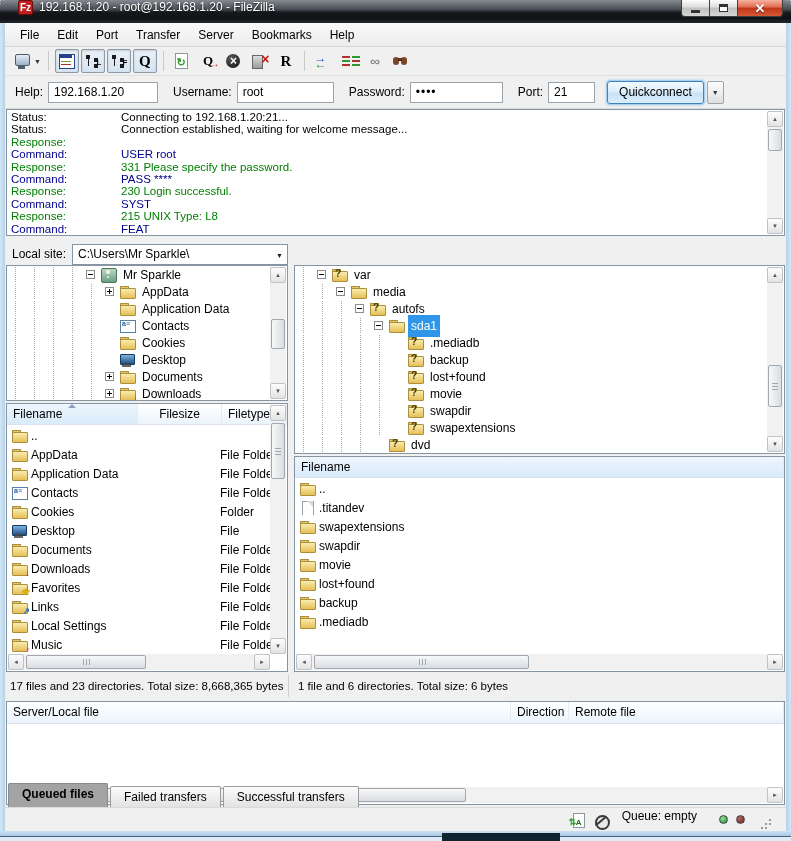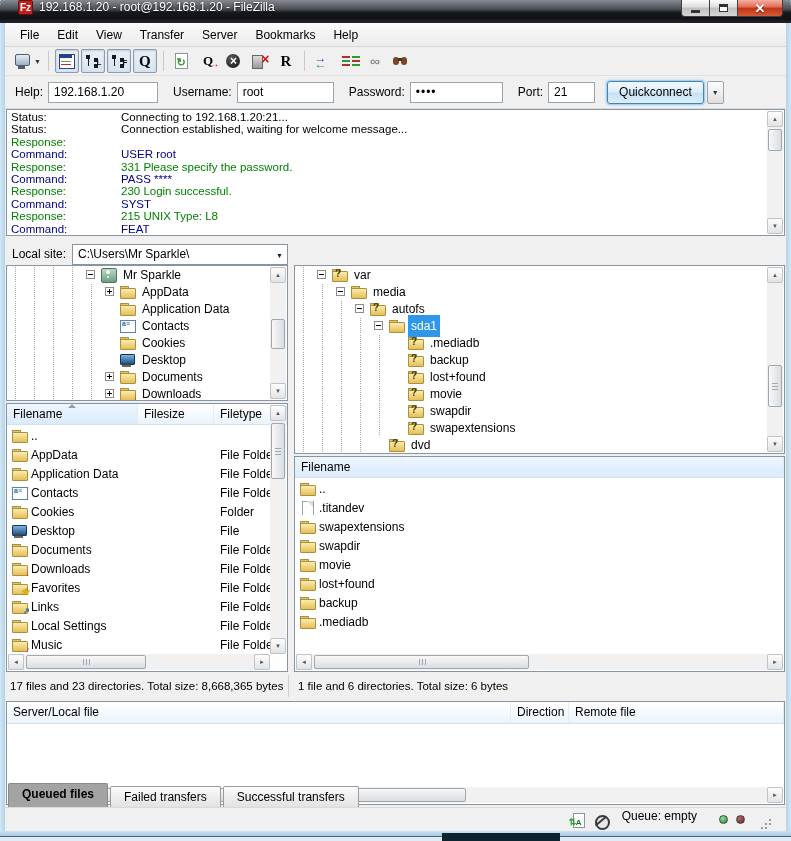--- a/index.html
+++ b/index.html
@@ -186,21 +186,21 @@
         <span class="glyph-max"></span>
       </div>
     <div class="wbtn close">
         <span class="glyph-x">✕</span>
       </div>
   </div>
 
   <div id="menubar" class="abs">
     <span class="mi">File</span>
     <span class="mi">Edit</span>
-    <span class="mi">View</span>
+    <span class="mi">Port</span>
     <span class="mi">Transfer</span>
     <span class="mi">Server</span>
     <span class="mi">Bookmarks</span>
     <span class="mi">Help</span>
   </div>
 
   <div id="toolbar" class="abs">
     <span class="tbtn">
         <span class="ic ic-sm"></span>
         <span class="drop">▼</span>
@@ -472,21 +472,21 @@
       <span class="vthumb" style="top:98px;height:42px">
           <span class="gripmark"></span>
         </span>
       <span class="sbtn down">▼</span>
     </div>
   </div>
 
   <div id="local-list" class="abs listpanel">
     <div class="lhdr">
       <span class="hcell sorted" style="width:131px"><span class="sortarrow"></span><span>Filename</span></span>
-      <span class="hcell" style="width:76px;text-align:left"><span>Filesize</span></span>
+      <span class="hcell" style="width:84px;text-align:center"><span>Filesize</span></span>
       <span class="hcell" style="flex:1"><span>Filetype</span></span>
     </div>
     <div class="lbody">
       <div class="lrow">
           <span class="c-name">
             <span class="icn folder"></span>
             <span>..</span>
           </span>
           <span class="c-size"></span>
           <span class="c-type"></span>

